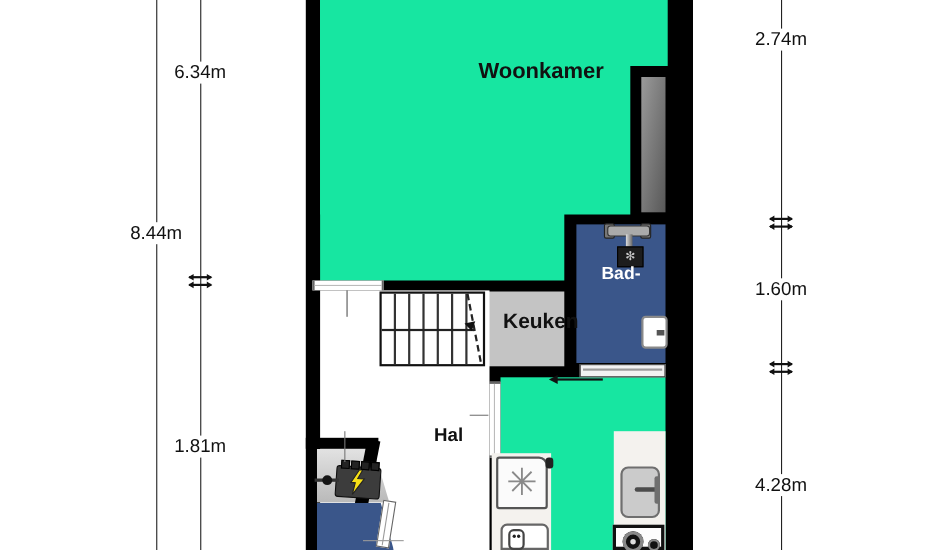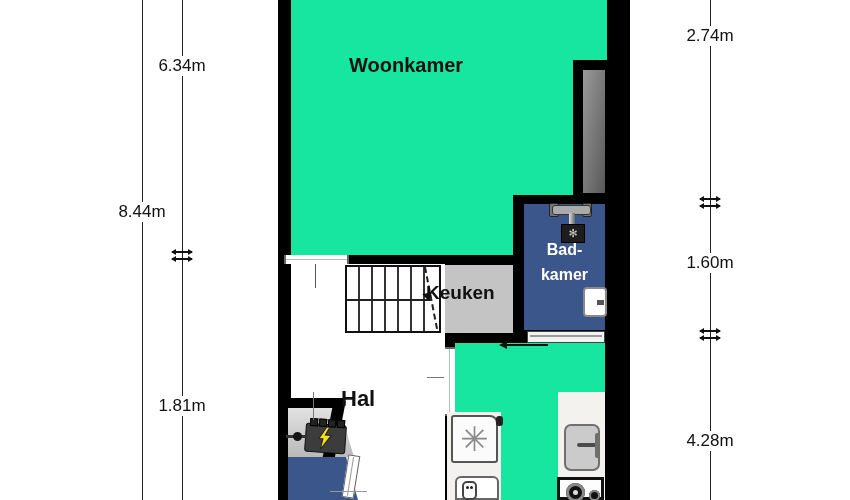--- a/index.html
+++ b/index.html
@@ -11,25 +11,25 @@
   
   .wk-a{left:291px;top:0;width:316px;height:60px;background:var(--green);}
   .wk-b{left:291px;top:0;width:282px;height:195px;background:var(--green);}
   .wk-c{left:291px;top:0;width:222px;height:255px;background:var(--green);}
   .shaft{left:583px;top:70px;width:22px;height:123px;background:linear-gradient(100deg,#9a9a9a,#585858);}
   .badkamer{left:524px;top:204px;width:81px;height:126px;background:var(--blue);}
   .berging{left:441px;top:265px;width:72px;height:68px;background:var(--gray);}
   .hal{left:291px;top:264px;width:154px;height:236px;background:#fff;}
   .keuken{left:455px;top:343px;width:150px;height:157px;background:var(--green);}
   
-  .roomlabel{color:#111;font-weight:bold;font-size:20px;text-align:left;}
+  .roomlabel{color:#111;font-weight:bold;font-size:20px;text-align:right;}
   .lbl-woonkamer{left:349px;top:54px;width:200px;}
   .lbl-berging{left:426px;top:282px;width:100px;font-size:19px;}
   .lbl-keuken{left:468px;top:367px;width:100px;font-size:19px;}
-  .lbl-hal{left:341px;top:386px;width:80px;font-size:22px;}
+  .lbl-hal{left:341px;top:386px;width:80px;font-size:17px;}
   .lbl-badkamer{left:524px;top:237px;width:81px;color:#fff;font-weight:bold;font-size:16px;
                 line-height:25px;text-align:center;}
   
   .open-wk-hal{left:284px;top:255px;width:61px;height:9px;background:#fff;
                border-left:2px solid #666;border-right:2px solid #666;}
   .open-wk-hal::after{content:"";position:absolute;left:0;right:0;top:4px;height:1px;background:#bbb;}
   .leaf-wk{left:315px;top:264px;width:1px;height:24px;background:#555;}
   .open-keuken{left:445px;top:347px;width:10px;height:65px;background:#fff;
                border-top:2px solid #666;border-bottom:2px solid #666;}
   .open-keuken::after{content:"";position:absolute;top:0;bottom:0;left:4px;width:1px;background:#bbb;}
@@ -183,21 +183,20 @@
   </div>
   <div class="abs meter-pipe"></div>
   <div class="abs meter-knob"></div>
   <div class="abs closet-leaf"></div>
   <div class="abs front-door"></div>
   <div class="abs hal-line"></div>
 
   <div class="abs roomlabel lbl-woonkamer">Woonkamer</div>
   <div class="abs lbl-badkamer">
     <div>Bad-</div>
-    <div>kamer</div>
   </div>
   <div class="abs roomlabel lbl-berging">Keuken</div>
   <div class="abs roomlabel lbl-hal">Hal</div>
 
   <div class="abs dimline dl-left-outer"></div>
   <div class="abs dimline dl-left-inner"></div>
   <div class="abs dimline dl-right"></div>
 
   <div class="abs tickpair" style="left:182px;top:251px">
       <i class="tick-top"></i>

